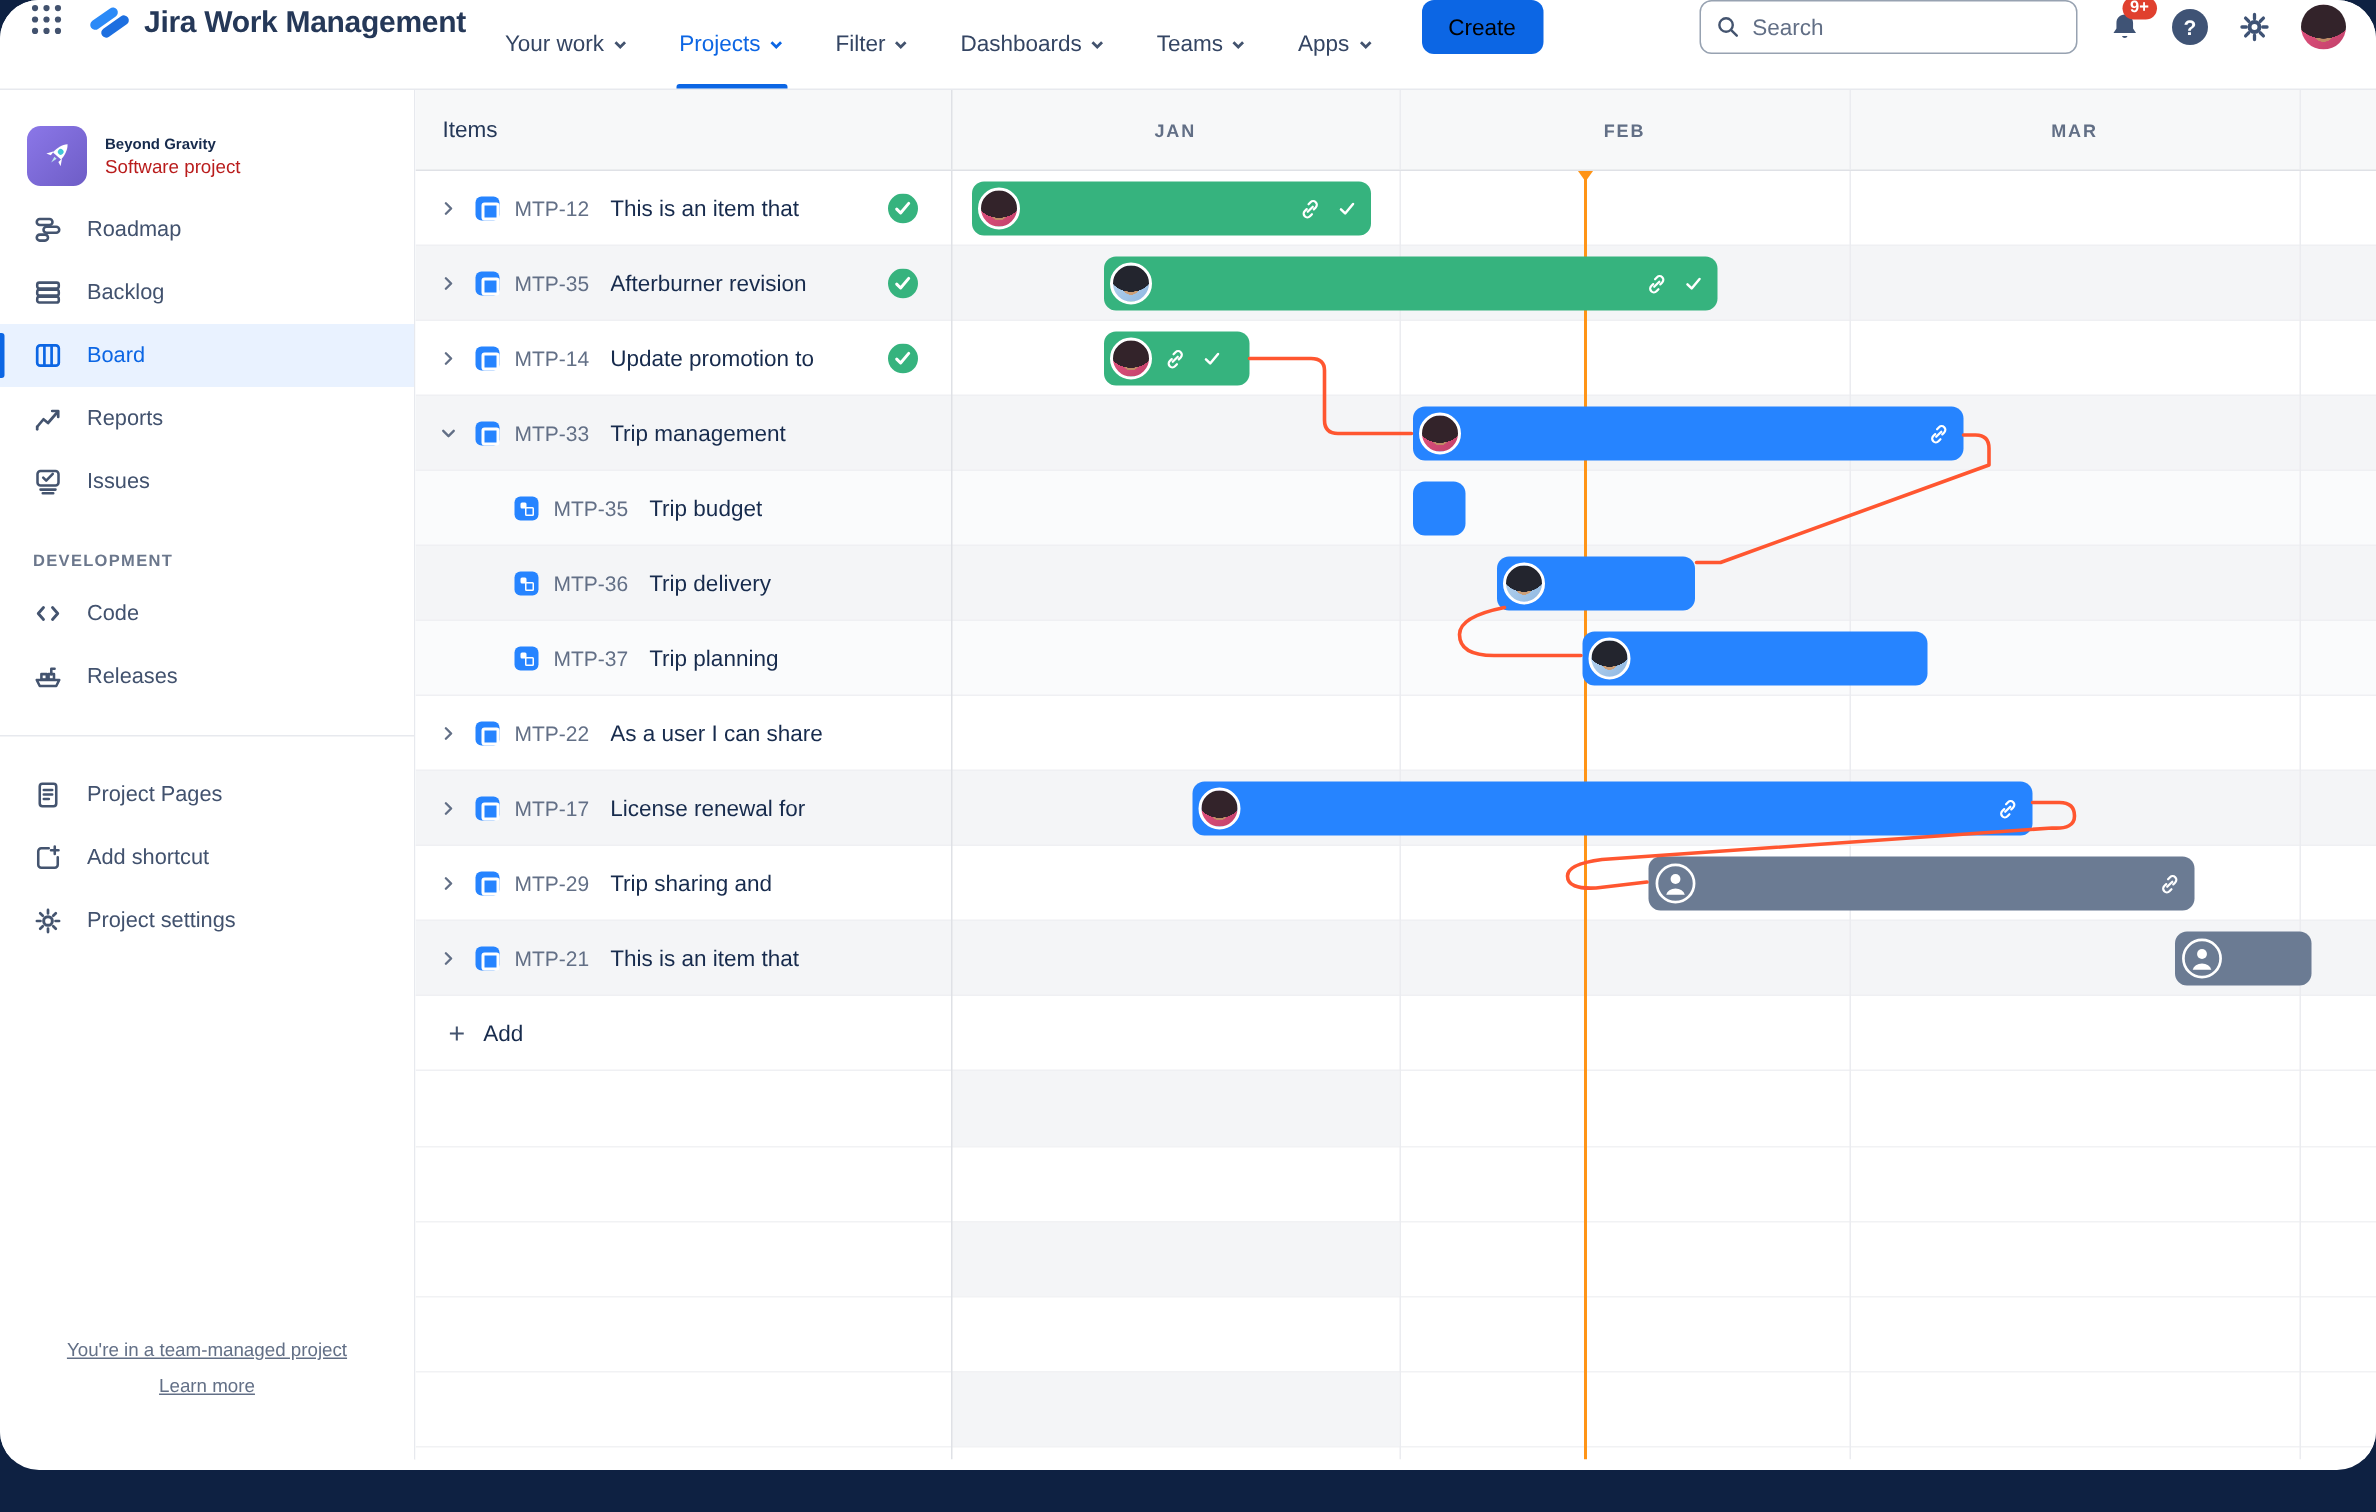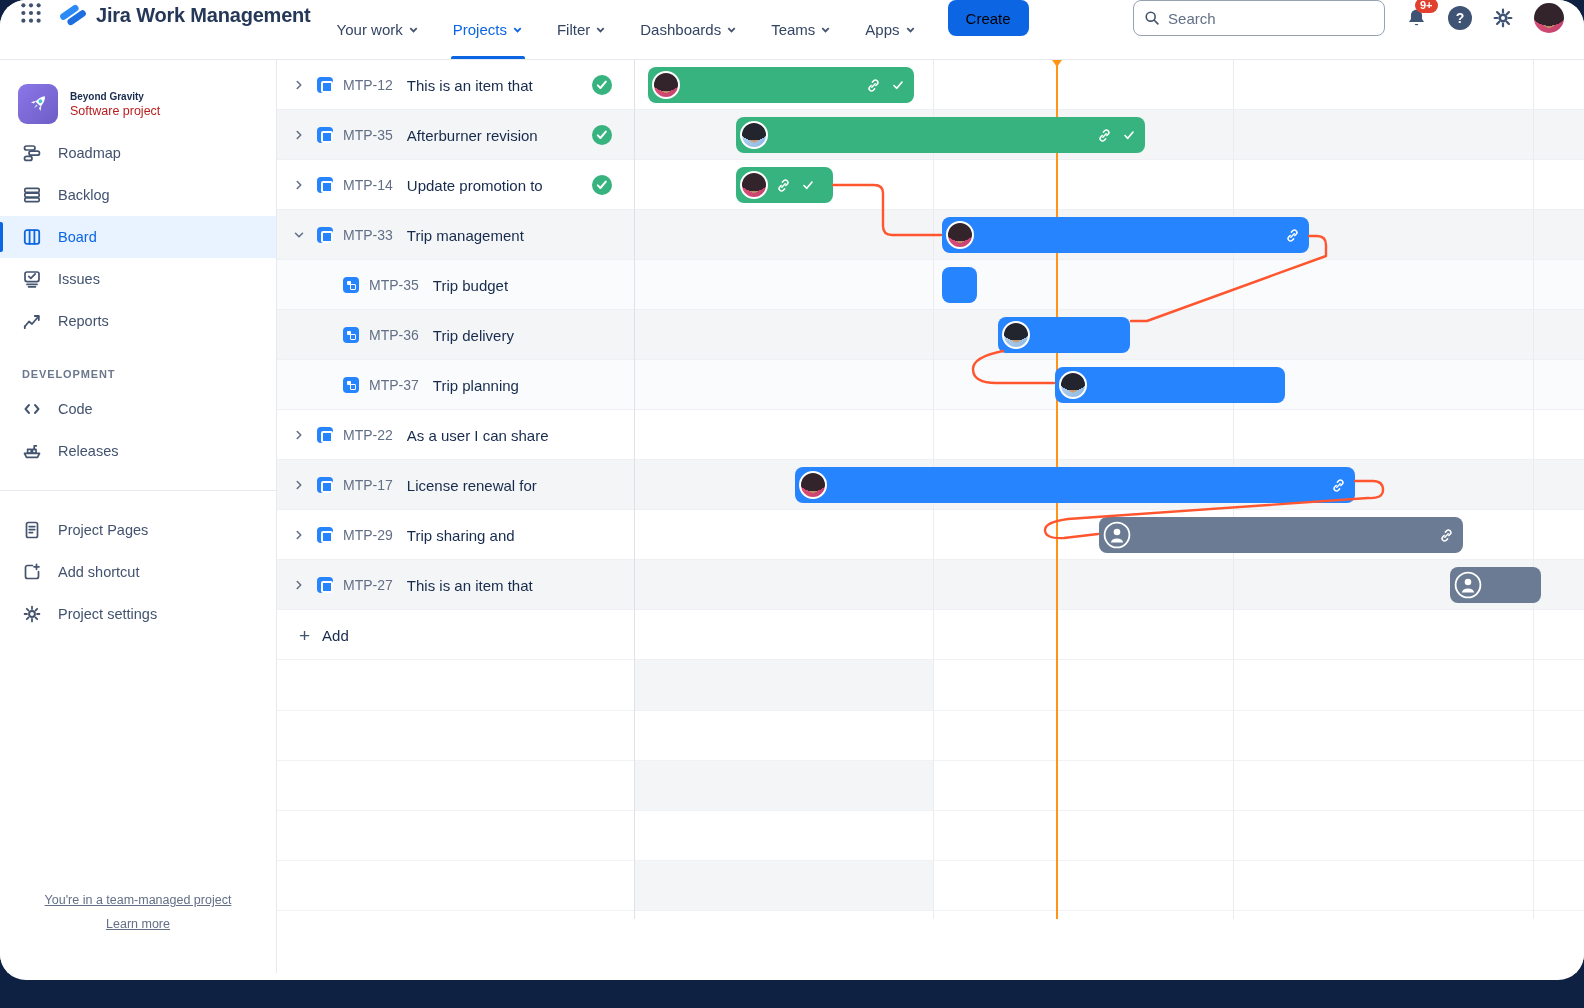--- a/index.html
+++ b/index.html
@@ -226,34 +226,34 @@
         <span>Backlog</span>
       </div>
       <div class="side-item selected">
         <svg width="20" height="20" viewBox="0 0 20 20" fill="none" stroke-width="1.8" stroke-linecap="round">
             <rect x="2.8" y="3.2" width="14.4" height="13.6" rx="2"></rect>
             <path d="M7.6 3.2 V16.8 M12.4 3.2 V16.8"></path>
           </svg>
         <span>Board</span>
       </div>
       <div class="side-item">
+        <svg width="20" height="20" viewBox="0 0 20 20" fill="none" stroke-width="1.8" stroke-linecap="round" stroke-linejoin="round">
+            <path d="M2.8 15.5 L7 10.5 L10 13 L16.5 5.5"></path>
+            <path d="M12.8 5 H16.8 V9"></path>
+            <path d="M2.8 15.5 V17.2"></path>
+          </svg>
+        <span>Reports</span>
+      </div>
+      <div class="side-item">
         <svg width="20" height="20" viewBox="0 0 20 20" fill="none" stroke-width="1.7" stroke-linecap="round" stroke-linejoin="round">
             <rect x="3" y="3" width="14" height="9.6" rx="2"></rect>
             <path d="M6.8 7.4 L8.8 9.4 L13.2 4.9"></path>
             <path d="M5 15.4 H15 M6.5 17.8 H13.5"></path>
           </svg>
         <span>Issues</span>
-      </div>
-      <div class="side-item">
-        <svg width="20" height="20" viewBox="0 0 20 20" fill="none" stroke-width="1.8" stroke-linecap="round" stroke-linejoin="round">
-            <path d="M2.8 15.5 L7 10.5 L10 13 L16.5 5.5"></path>
-            <path d="M12.8 5 H16.8 V9"></path>
-            <path d="M2.8 15.5 V17.2"></path>
-          </svg>
-        <span>Reports</span>
       </div>
 
       <div class="sec-title">DEVELOPMENT</div>
       <div class="side-item">
         <svg width="20" height="20" viewBox="0 0 20 20" fill="none" stroke-width="1.9" stroke-linecap="round" stroke-linejoin="round">
             <path d="M7 6 L3.5 10 L7 14"></path>
             <path d="M13 6 L16.5 10 L13 14"></path>
           </svg>
         <span>Code</span>
       </div>
@@ -291,20 +291,30 @@
         <span>Project settings</span>
       </div>
 
       <div class="side-footer">
         <a>You're in a team-managed project</a>
         <a>Learn more</a>
       </div>
     </div>
 
     <div class="timeline">
+      <div class="tl-header">
+        <span class="items-label">Items</span>
+        <span class="month m-0">JAN</span>
+        <span class="month m-1">FEB</span>
+        <span class="month m-2">MAR</span>
+        <div class="hline" style="left:656px"></div>
+        <div class="hline" style="left:956px"></div>
+        <div class="hline" style="left:1256px"></div>
+        <div class="hline" style="left:357px;background:#DFE1E6"></div>
+      </div>
       <div class="tl-body">
         <div id="rows-layer">
             <div class="tl-row" style="top: 0px; background: rgb(255, 255, 255);">
               <div class="list-cell">
                 <span class="row-chev">
                   <svg width="14" height="14" viewBox="0 0 16 16" fill="none" stroke="#626F86" stroke-width="1.8" stroke-linecap="round" stroke-linejoin="round">
                     <path d="M6 4 L10 8 L6 12"></path>
                   </svg>
                 </span>
                 <span class="type-icon story"></span>
@@ -421,21 +431,21 @@
               </div>
             </div>
             <div class="tl-row" style="top: 500px; background: rgb(244, 245, 247);">
               <div class="list-cell">
                 <span class="row-chev">
                   <svg width="14" height="14" viewBox="0 0 16 16" fill="none" stroke="#626F86" stroke-width="1.8" stroke-linecap="round" stroke-linejoin="round">
                     <path d="M6 4 L10 8 L6 12"></path>
                   </svg>
                 </span>
                 <span class="type-icon story"></span>
-                <span class="issue-key">MTP-27</span>
+                <span class="issue-key">MTP-21</span>
                 <span class="issue-sum">This is an item that</span>
               </div>
             </div>
             <div class="tl-row" style="top: 550px; background: rgb(255, 255, 255);">
               <div class="list-cell addrow-cell">
                 <span class="plus-g">+</span>
                 <span>Add</span>
               </div>
             </div>
             <div class="empty-stripe" style="top: 600px;"></div>

